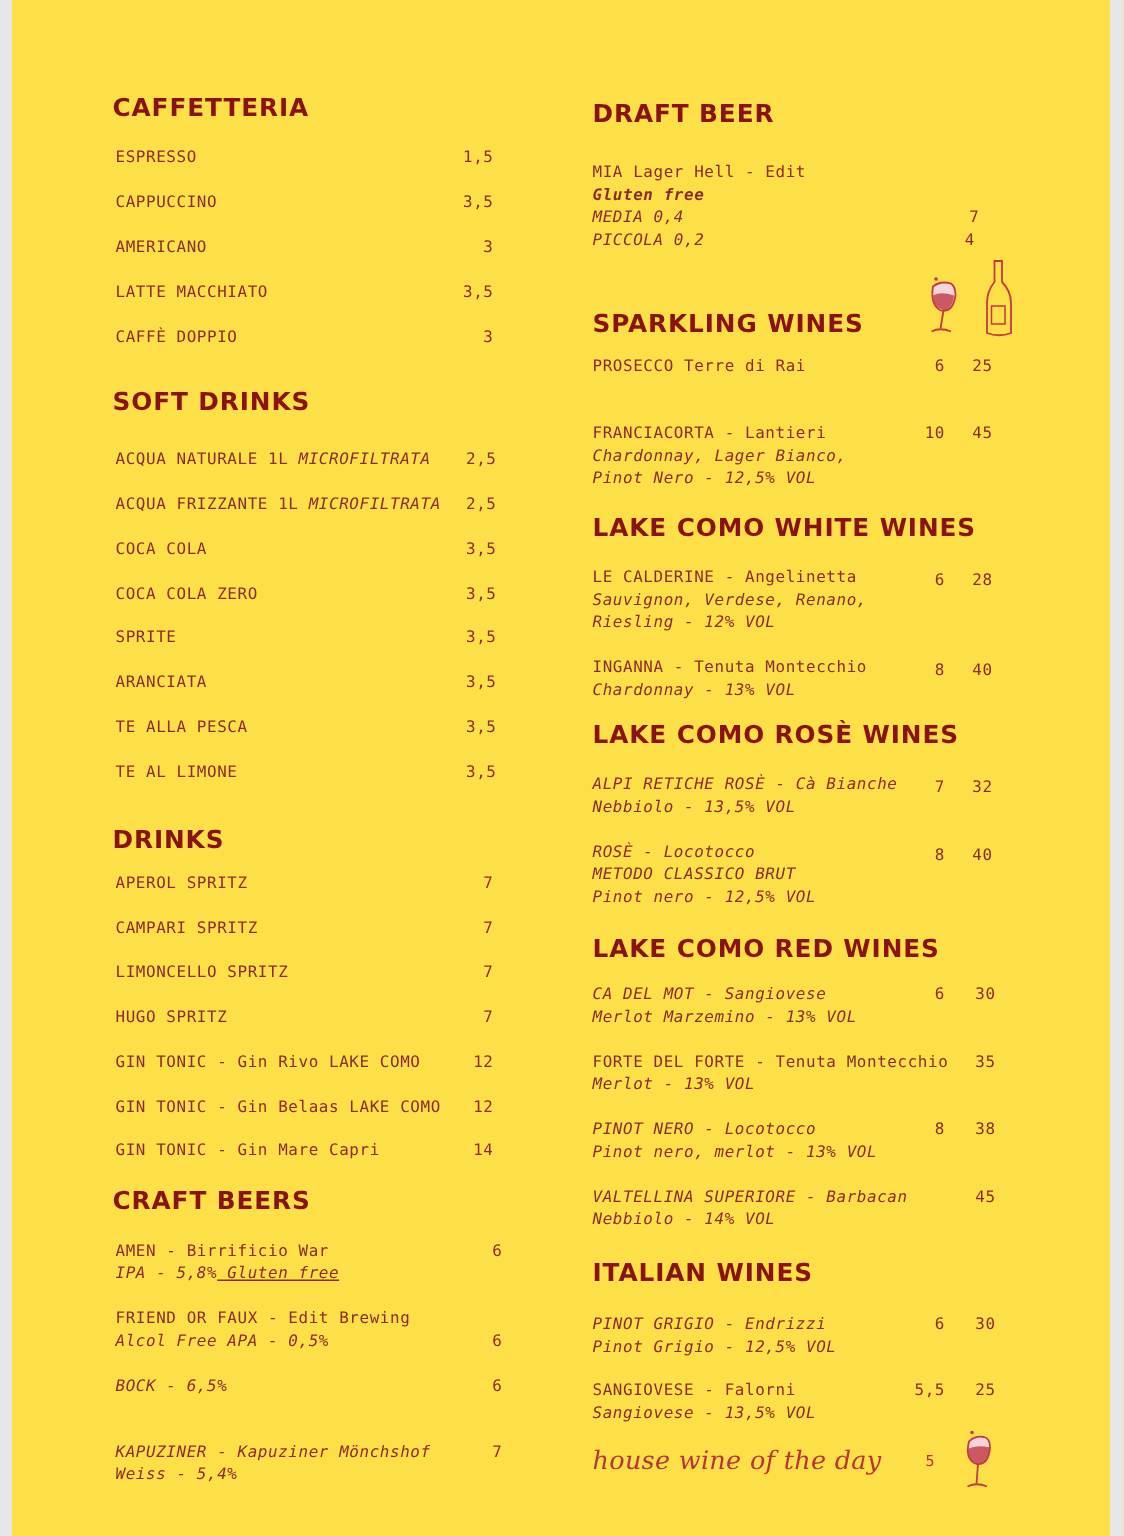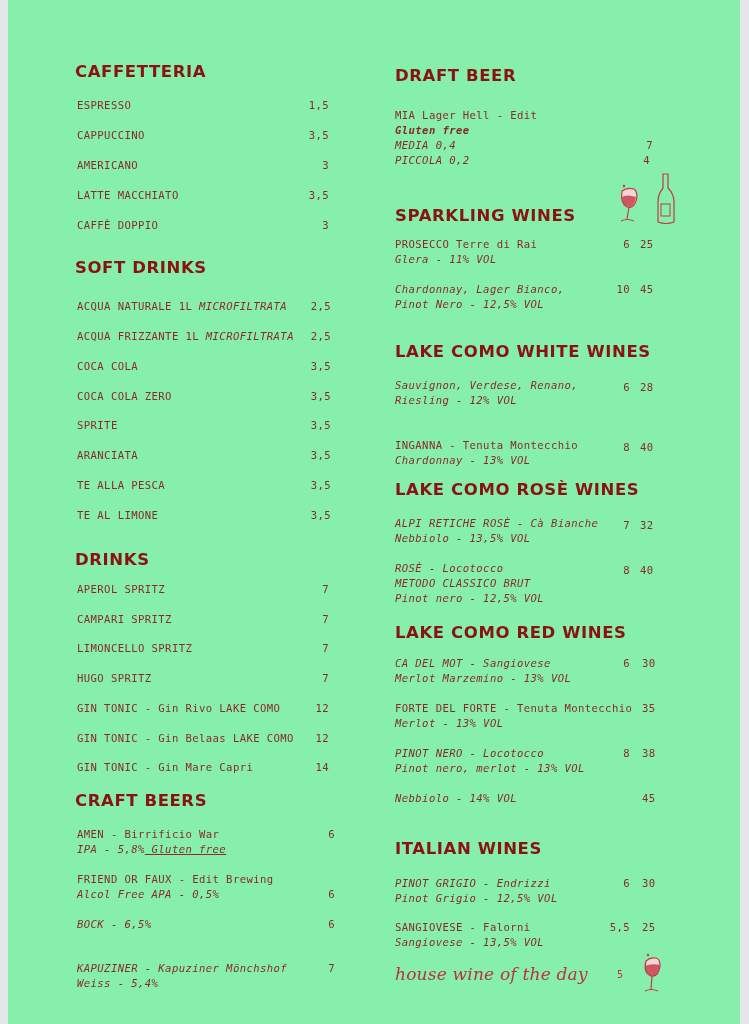--- a/index.html
+++ b/index.html
@@ -1,19 +1,19 @@
 <!DOCTYPE html>
 <html><head>
 <meta charset="utf-8">
 <style>
   * { box-sizing: border-box; margin: 0; padding: 0; }
   html, body { width: 749px; height: 1024px; overflow: hidden; background: #e6e6e8; }
   .page {
     position: absolute; left: 8px; top: 0; width: 732px; height: 1024px;
-    background: #86efac;
+    background: #fde047;
   }
   .col { position: absolute; top: 0; }
   .col-left { left: 67px; width: 260px; }
   .col-right { left: 387px; width: 290px; }
   .h {
     position: absolute; left: 0;
     font-family: "DejaVu Sans", sans-serif; font-weight: bold;
     font-size: 16.5px; letter-spacing: 0.6px; color: #8a1212;
     white-space: nowrap;
   }
@@ -22,21 +22,21 @@
     font-family: "DejaVu Sans Mono", monospace; font-size: 10.6px;
     color: #8a2a2a; letter-spacing: 0.4px; white-space: nowrap; line-height: 15px;
   }
   .row .name { position: absolute; left: 0; }
   .row .price { position: absolute; text-align: right; }
   .it { font-style: italic; }
   .b { font-weight: bold; }
   .u { text-decoration: underline; }
   .line { display: block; }
   .p1 { position: absolute; text-align: right; width: 30px; }
-  .p2 { position: absolute; text-align: left; width: 30px; }
+  .p2 { position: absolute; text-align: center; width: 30px; }
   .hand {
     position: absolute; font-family: "DejaVu Serif", serif; font-style: italic;
     font-size: 17px; color: #b8343a; letter-spacing: 0.2px; white-space: nowrap;
   }
   .icon { position: absolute; }
 </style>
 </head>
 <body>
 
 <div class="page">
@@ -179,33 +179,34 @@
       <circle cx="7" cy="3" r="1.2" fill="#c23a44"></circle>
     </svg>
     <svg class="icon" style="left:260px;top:172px" width="22" height="54" viewBox="0 0 22 54">
       <path d="M8 2 L13 2 L13 16 Q19 22 19 30 L19 50 Q11 53 3 50 L3 30 Q3 22 8 16 Z" fill="none" stroke="#c23a44" stroke-width="1.2"></path>
       <rect x="6" y="32" width="9" height="12" fill="none" stroke="#c23a44" stroke-width="1"></rect>
     </svg>
 
     <div class="h" style="top:206px">SPARKLING WINES</div>
     <div class="row" style="top:237px;left:0">
       <span class="line">PROSECCO Terre di Rai</span>
-      <span class="line it">Glera - 11% VOL</span>
       <span class="p1" style="left:205px;top:0">6</span>
       <span class="p2" style="left:245px;top:0">25</span>
     </div>
     <div class="row" style="top:282px;left:0">
+      <span class="line">FRANCIACORTA - Lantieri</span>
       <span class="line it">Chardonnay, Lager Bianco,</span>
       <span class="line it">Pinot Nero - 12,5% VOL</span>
       <span class="p1" style="left:205px;top:0">10</span>
       <span class="p2" style="left:245px;top:0">45</span>
     </div>
 
     <div class="h" style="top:342px">LAKE COMO WHITE WINES</div>
     <div class="row" style="top:378px;left:0">
+      <span class="line">LE CALDERINE - Angelinetta</span>
       <span class="line it">Sauvignon, Verdese, Renano,</span>
       <span class="line it">Riesling - 12% VOL</span>
       <span class="p1" style="left:205px;top:2px">6</span>
       <span class="p2" style="left:245px;top:2px">28</span>
     </div>
     <div class="row" style="top:438px;left:0">
       <span class="line">INGANNA - Tenuta Montecchio</span>
       <span class="line it">Chardonnay - 13% VOL</span>
       <span class="p1" style="left:205px;top:2px">8</span>
       <span class="p2" style="left:245px;top:2px">40</span>
@@ -238,20 +239,21 @@
       <span class="line it">Merlot - 13% VOL</span>
       <span class="p2" style="left:247px;top:0">35</span>
     </div>
     <div class="row" style="top:746px;left:0">
       <span class="line it">PINOT NERO - Locotocco</span>
       <span class="line it">Pinot nero, merlot - 13% VOL</span>
       <span class="p1" style="left:205px;top:0">8</span>
       <span class="p2" style="left:247px;top:0">38</span>
     </div>
     <div class="row" style="top:791px;left:0">
+      <span class="line it">VALTELLINA SUPERIORE - Barbacan</span>
       <span class="line it">Nebbiolo - 14% VOL</span>
       <span class="p2" style="left:247px;top:0">45</span>
     </div>
 
     <div class="h" style="top:839px">ITALIAN WINES</div>
     <div class="row" style="top:876px;left:0">
       <span class="line it">PINOT GRIGIO - Endrizzi</span>
       <span class="line it">Pinot Grigio - 12,5% VOL</span>
       <span class="p1" style="left:205px;top:0">6</span>
       <span class="p2" style="left:247px;top:0">30</span>

